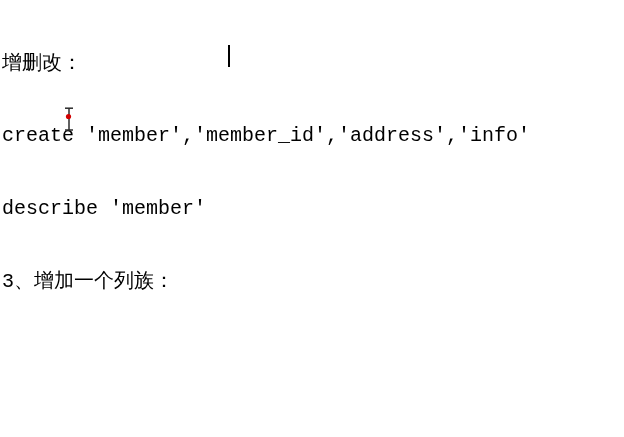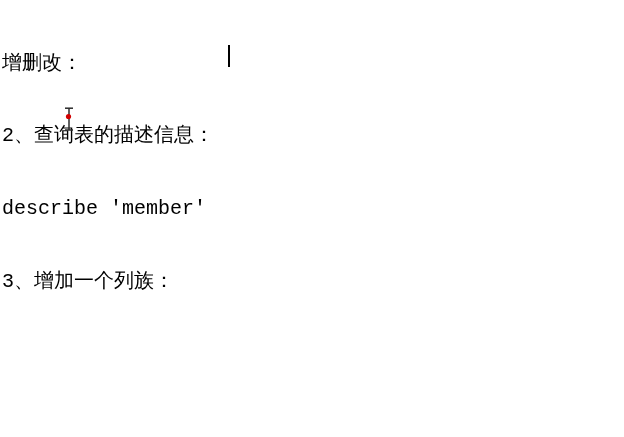--- a/index.html
+++ b/index.html
@@ -51,21 +51,21 @@
     pointer-events: none;
   }
 </style>
 </head>
 <body>
 
 <div id="screen">
 
   <div id="editor-area">
     <div class="line">增删改：</div>
-    <div class="line">2、查询表的描述信息：</div>
+    <div class="line">create 'member','member_id','address','info'</div>
     <div class="line">describe 'member'</div>
     <div class="line">3、增加一个列族：</div>
     
     
     
     
     
     
     
     

